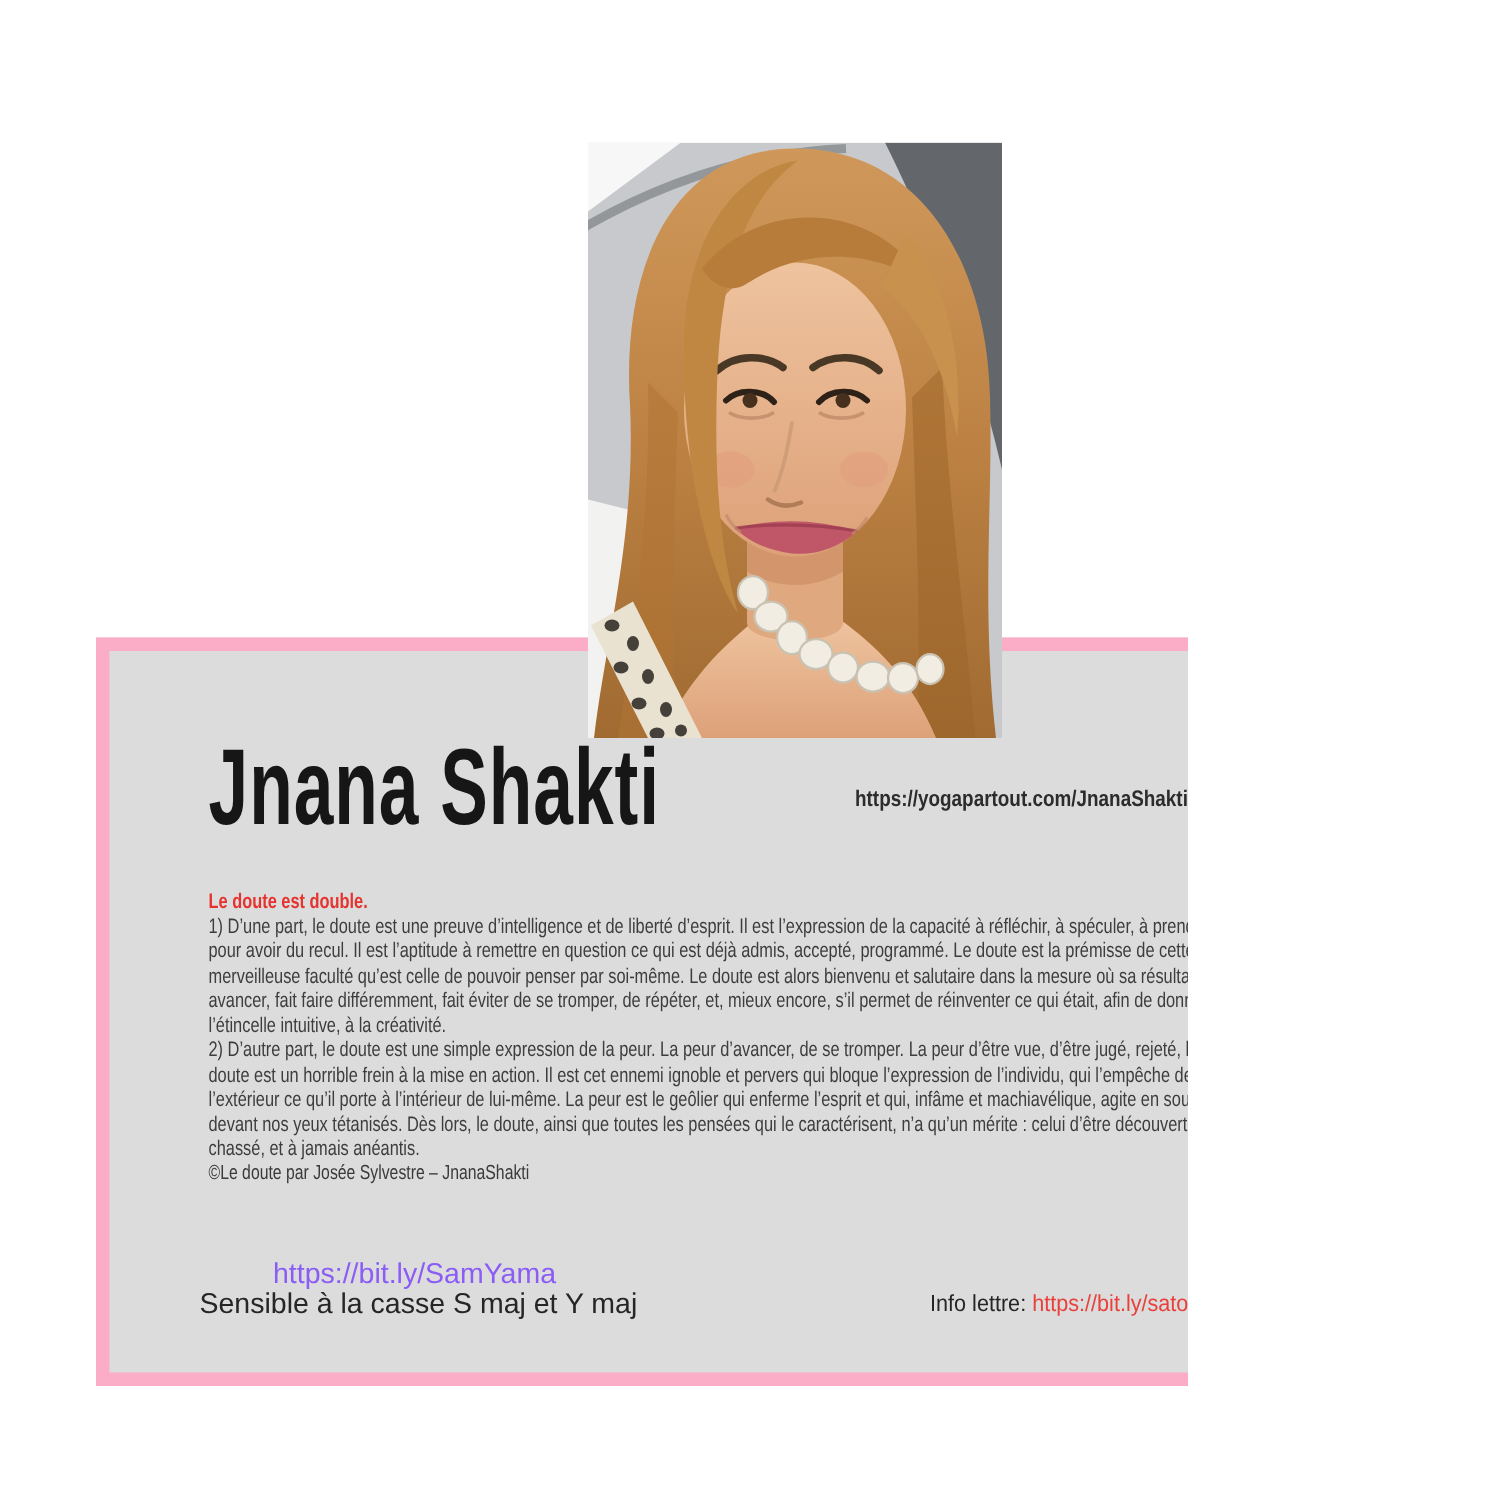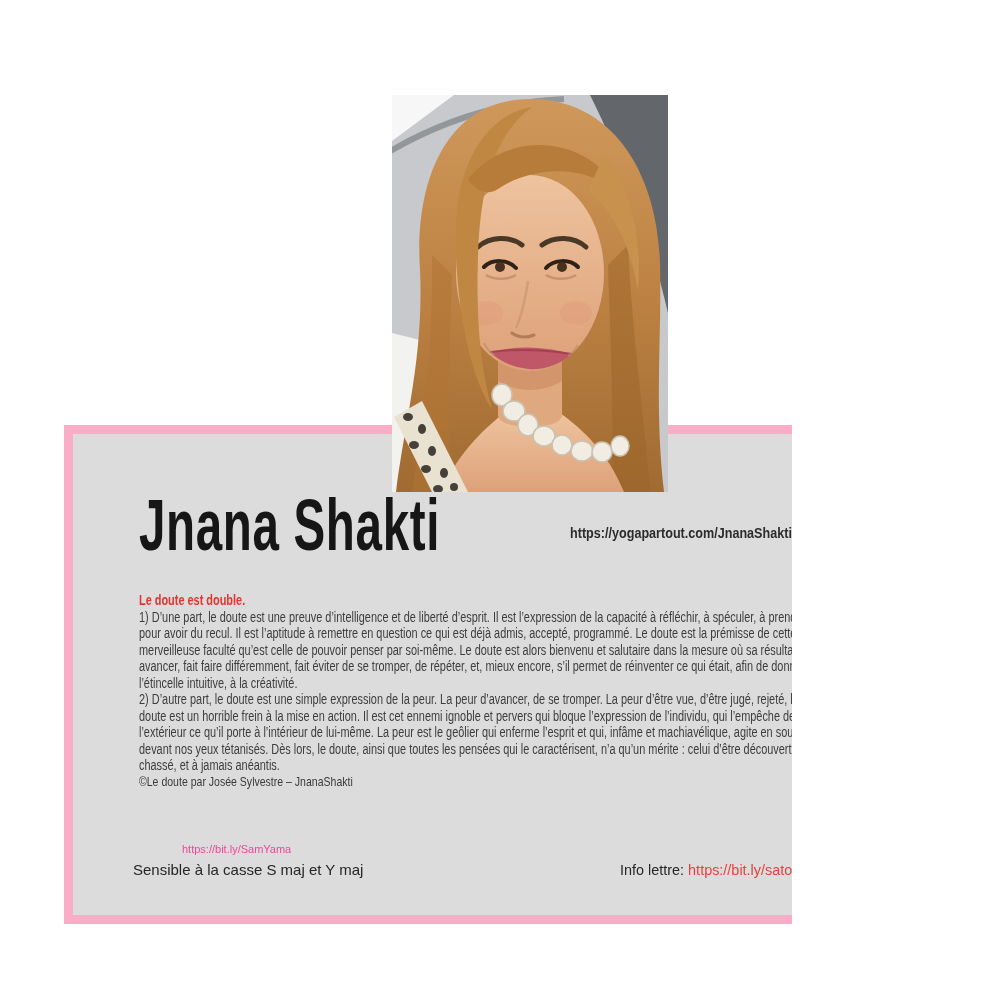--- a/index.html
+++ b/index.html
@@ -35,25 +35,25 @@
     position:absolute;left:139px;top:592px;width:920px;z-index:3;
     transform:scaleX(0.78);transform-origin:0 0;
     font-size:14px;line-height:16.5px;color:#3d3d3d;
   }
   .content p{margin:0;}
   .lead{font-weight:700;color:#e5332f;}
   .para2{margin-top:13px;}
   .attribution{margin-top:10px;font-size:13.5px;color:#3a3a3a;}
   .foot-samyama{
     position:absolute;left:182px;top:840px;z-index:3;
-    font-size:11px;line-height:19px;color:#ec4899;white-space:nowrap;
+    font-size:19px;line-height:19px;color:#8b5cf6;white-space:nowrap;
   }
   .foot-case{
     position:absolute;left:133px;top:860px;z-index:3;
-    font-size:15px;line-height:19px;color:#262626;white-space:nowrap;
+    font-size:19px;line-height:19px;color:#262626;white-space:nowrap;
   }
   .foot-news{
     position:absolute;left:620px;top:860px;z-index:3;
     font-size:15.5px;line-height:19px;color:#262626;white-space:nowrap;
     transform:scaleX(0.93);transform-origin:0 0;
   }
   .foot-news .red-link{color:#e9403c;}
 </style>
 </head>
 <body>

